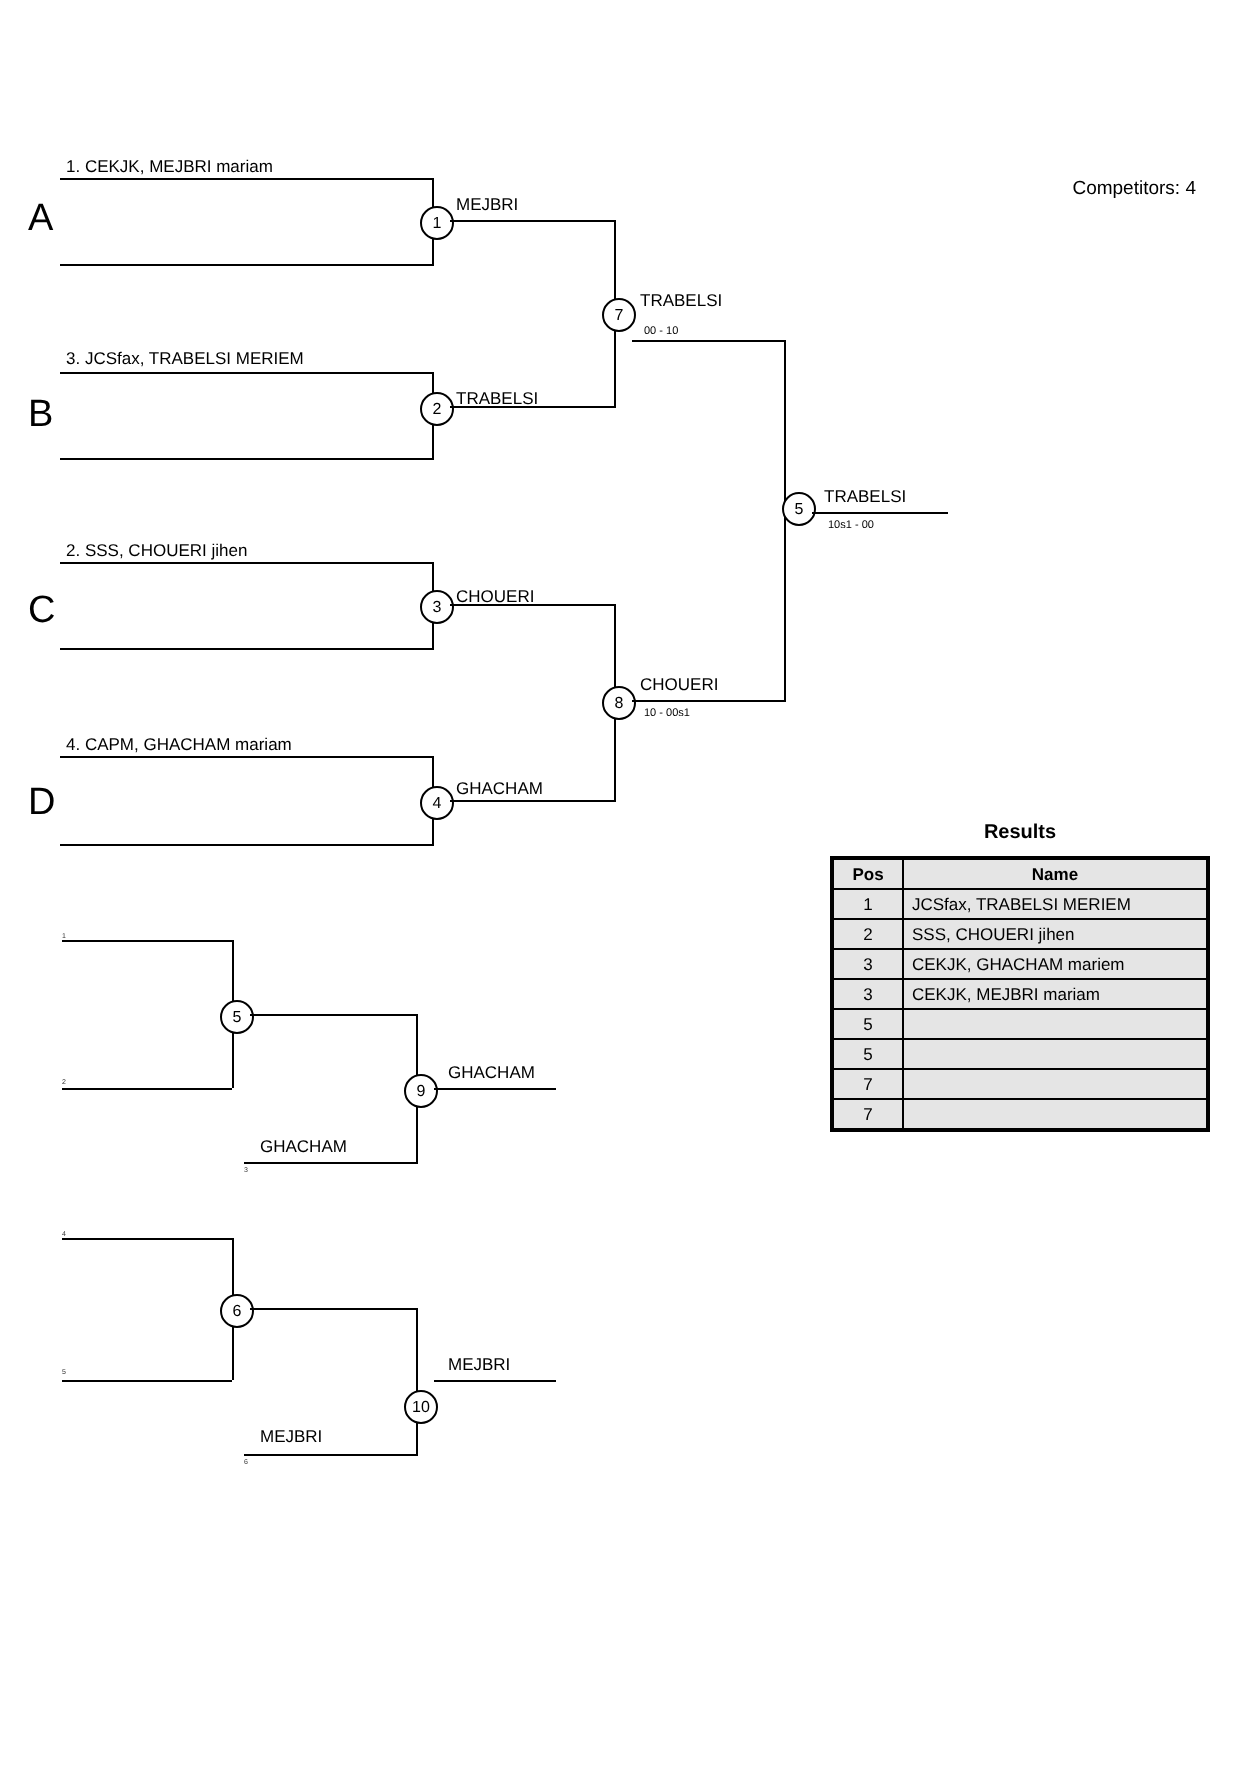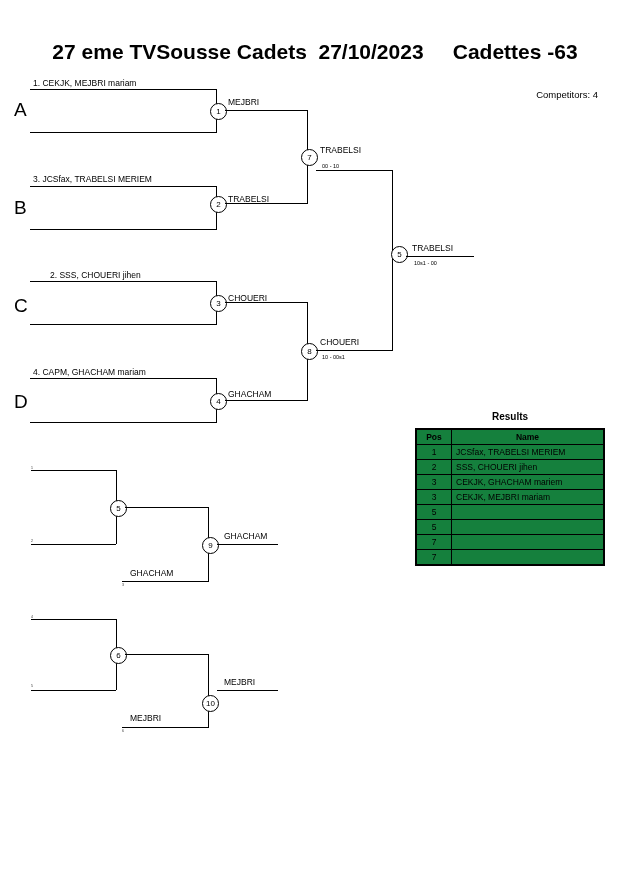--- a/index.html
+++ b/index.html
@@ -112,21 +112,21 @@
     top: -17px;
     width: 190px;
     text-align: center;
     font-size: 10px;
     font-weight: bold;
   }
   table.results {
     border-collapse: collapse;
     width: 190px;
     border: 2px solid #000000;
-    background: #15803d;
+    background: #e5e5e5;
   }
   table.results th,
   table.results td {
     border: 1px solid #000000;
     font-size: 8.5px;
     font-weight: normal;
     height: 14px;
     padding: 0 4px;
     vertical-align: middle;
   }
@@ -141,21 +141,20 @@
   }
   table.results td.name {
     text-align: left;
   }
 </style>
 </head>
 <body>
 
 <div id="page">
 
-  <div class="title">27 eme TVSousse Cadets  27/10/2023     Cadettes -63</div>
   <div class="competitors">Competitors: 4</div>
 
   <div>
 
     <div class="grp" style="left:14px; top:100px;">A</div>
     <div class="entrant" style="left:33px; top:78px;">1. CEKJK, MEJBRI mariam</div>
 
     <div class="ln hln" style="left:30px; top:89px; width:187px;"></div>
 
     <div class="ln hln" style="left:30px; top:132px; width:187px;"></div>
@@ -175,21 +174,21 @@
     <div class="winner" style="left:228px; top:194px;">TRABELSI</div>
     <div class="ln hln" style="left:225px; top:203px; width:83px;"></div>
 
     <div class="ln vln" style="left:307px; top:110px; height:94px;"></div>
     <div class="circle" style="left:301px; top:149px;">7</div>
     <div class="winner" style="left:320px; top:145px;">TRABELSI</div>
     <div class="score" style="left:322px; top:163px;">00 - 10</div>
     <div class="ln hln" style="left:316px; top:170px; width:77px;"></div>
 
     <div class="grp" style="left:14px; top:296px;">C</div>
-    <div class="entrant" style="left:50px; top:270px;">2. SSS, CHOUERI jihen</div>
+    <div class="entrant" style="left:33px; top:270px;">2. SSS, CHOUERI jihen</div>
     <div class="ln hln" style="left:30px; top:281px; width:187px;"></div>
     <div class="ln hln" style="left:30px; top:324px; width:187px;"></div>
     <div class="ln vln" style="left:216px; top:281px; height:44px;"></div>
     <div class="circle" style="left:210px; top:295px;">3</div>
     <div class="winner" style="left:228px; top:293px;">CHOUERI</div>
     <div class="ln hln" style="left:225px; top:302px; width:83px;"></div>
 
     <div class="grp" style="left:14px; top:392px;">D</div>
     <div class="entrant" style="left:33px; top:367px;">4. CAPM, GHACHAM mariam</div>
     <div class="ln hln" style="left:30px; top:378px; width:187px;"></div>

